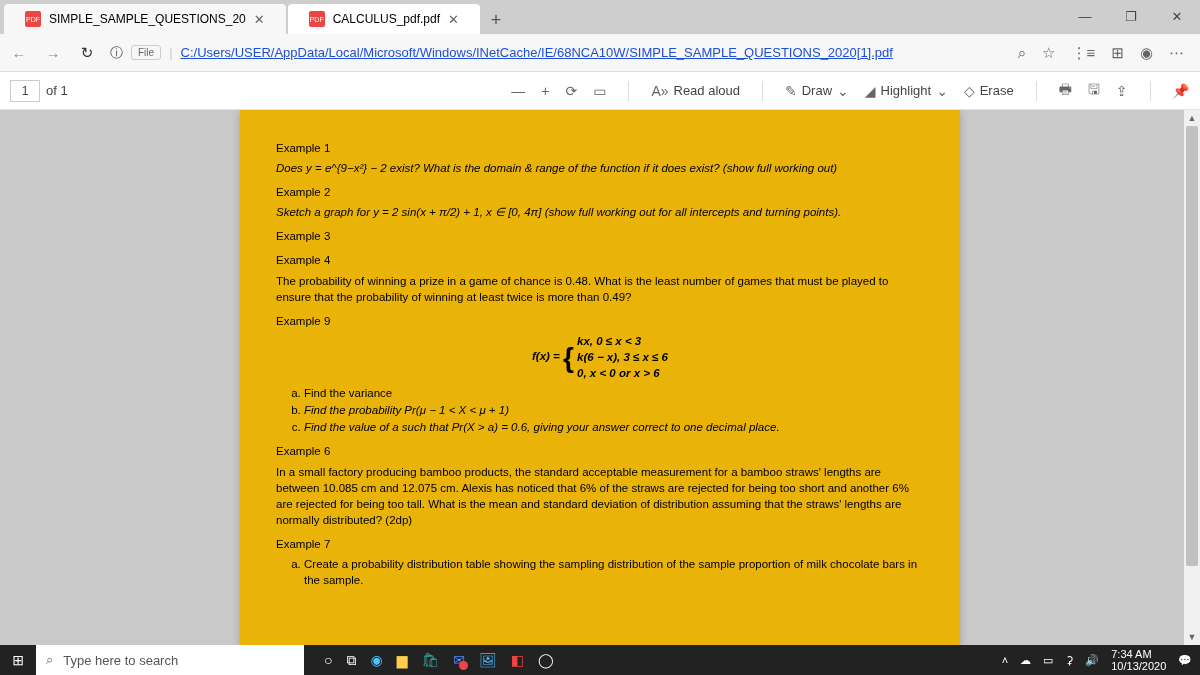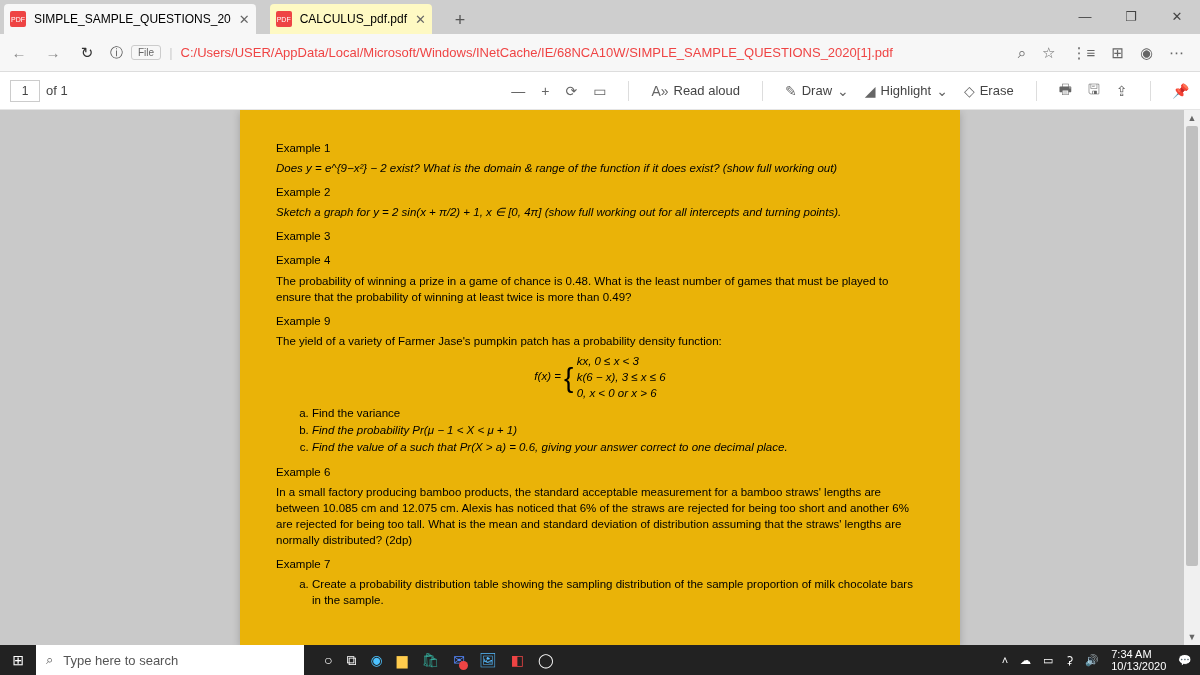--- a/index.html
+++ b/index.html
@@ -1,50 +1,50 @@
 <!DOCTYPE html>
 <html><head>
 <meta charset="utf-8">
 <style>
 * { margin:0; padding:0; box-sizing:border-box; font-family:"Segoe UI",Arial,sans-serif; }
 body { width:1200px; height:675px; background:#f0f0f0; overflow:hidden; position:relative; }
 .tab-strip { height:34px; background:#cecece; display:flex; align-items:flex-end; padding-left:4px; }
-.tab { height:30px; background:#f7f7f7; display:flex; align-items:center; padding:0 6px; font-size:12px; border-radius:4px 4px 0 0; margin-right:14px; gap:8px; }
-.tab.inactive { background:#fef9c3; }
+.tab { height:30px; background:#f7f7f7; display:flex; align-items:center; padding:0 21px; font-size:12px; border-radius:4px 4px 0 0; margin-right:2px; gap:8px; }
+.tab.inactive { background:#ffffff; }
 .tab .pdf-badge { width:16px; height:16px; background:#e44; color:#fff; font-size:7px; display:flex; align-items:center; justify-content:center; border-radius:2px; }
 .tab .close-x { color:#666; font-size:13px; }
 .newtab { width:28px; height:28px; display:flex; align-items:center; justify-content:center; color:#555; font-size:18px; }
 .win-controls { position:absolute; right:0; top:0; display:flex; height:32px; }
 .win-controls div { width:46px; display:flex; align-items:center; justify-content:center; color:#444; font-size:13px; }
 .addr-bar { height:38px; background:#f7f7f7; display:flex; align-items:center; padding:0 8px; gap:12px; border-bottom:1px solid #ddd; }
 .nav-ico { color:#888; font-size:15px; width:22px; text-align:center; }
 .nav-ico.active { color:#333; }
 .url-box { flex:1; display:flex; align-items:center; gap:8px; font-size:13px; color:#555; }
 .url-box .file-tag { border:1px solid #ccc; border-radius:3px; padding:1px 6px; font-size:10px; color:#666; }
 .url-box .sep { color:#ccc; }
-.url-text { color:#ef4444; }
+.url-text { color:#1d4ed8;text-decoration:underline; }
 .right-icons { display:flex; align-items:center; gap:16px; color:#666; font-size:15px; padding-right:8px; }
 .pdf-toolbar { height:38px; background:#fff; display:flex; align-items:center; padding:0 10px; border-bottom:1px solid #e5e5e5; font-size:13px; color:#444; }
 .page-box { width:30px; height:22px; border:1px solid #ccc; text-align:center; font-size:12px; line-height:20px; margin-right:6px; }
 .tb-spacer { flex:1; }
 .tb-group { display:flex; align-items:center; gap:16px; }
 .tb-item { display:flex; align-items:center; gap:5px; cursor:pointer; }
 .tb-ico { color:#666; font-size:14px; }
 .tb-divider { width:1px; height:20px; background:#ddd; margin:0 6px; }
 .viewport { height:535px; background:#c9c9c9; display:flex; justify-content:center; overflow:hidden; position:relative; }
 .scrollbar { position:absolute; right:0; top:0; width:16px; height:100%; background:#f0f0f0; }
 .scrollbar .thumb { position:absolute; left:2px; width:12px; background:#c0c0c0; border-radius:2px; }
 .scrollbar .arr { position:absolute; left:0; width:16px; height:16px; text-align:center; font-size:9px; color:#666; line-height:16px; }
 .page { width:720px; background:#eab308; margin-top:0; padding:22px 36px; box-shadow:0 2px 8px rgba(0,0,0,.2); font-family:"Times New Roman",serif; font-size:11.5px; color:#000; line-height:1.4; }
 .page p { margin-bottom:4px; }
 .page .hd { font-weight:normal; margin-top:8px; }
-.page ol { margin-left:36px; margin-top:2px; margin-bottom:6px; }
+.page ol { margin-left:28px; margin-top:2px; margin-bottom:6px; }
 .page ol li { margin-bottom:1px; }
 .math { font-style:italic; }
-.center { text-align:center; }
+.center { text-align:center;font-weight:bold; }
 .piecewise { display:inline-block; text-align:left; vertical-align:middle; }
 .taskbar { position:absolute; bottom:0; left:0; right:0; height:30px; background:#222; display:flex; align-items:center; color:#fff; font-size:12px; }
 .taskbar .start { width:36px; text-align:center; font-size:14px; }
 .taskbar .search { background:#fff; color:#555; height:30px; width:268px; display:flex; align-items:center; padding:0 10px; gap:10px; font-size:13px; }
 .taskbar .tb-icons { display:flex; align-items:center; gap:14px; margin-left:20px; font-size:14px; color:#fff; }
 .taskbar .tray { margin-left:auto; display:flex; align-items:center; gap:12px; padding-right:8px; font-size:11px; }
 .taskbar .clock { text-align:left; line-height:1.1; }
 .badge-dot { position:relative; }
 .badge-dot::after { content:""; position:absolute; bottom:-2px; right:-3px; width:9px; height:9px; background:#e44; border-radius:50%; }
 </style>
@@ -131,21 +131,20 @@
 <div class="viewport">
   <div class="page">
     <p class="hd">Example 1</p>
     <p><span class="math">Does y = e^{9−x²} − 2 exist? What is the domain &amp; range of the function if it does exist? (show full working out)</span></p>
     <p class="hd">Example 2</p>
     <p><span class="math">Sketch a graph for y = 2 sin(x + π/2) + 1, x ∈ [0, 4π] (show full working out for all intercepts and turning points).</span></p>
     <p class="hd">Example 3</p>
     <p class="hd">Example 4</p>
     <p>The probability of winning a prize in a game of chance is 0.48. What is the least number of games that must be played to ensure that the probability of winning at least twice is more than 0.49?</p>
     <p class="hd">Example 9</p>
-    <p>The yield of a variety of Farmer Jase's pumpkin patch has a probability density function:</p>
     <p class="center">
       <span class="math">f(x) =</span>
       <span style="font-size:28px;vertical-align:middle;">{</span>
       <span class="piecewise">
         <span class="math">kx, 0 ≤ x &lt; 3</span><br>
         <span class="math">k(6 − x), 3 ≤ x ≤ 6</span><br>
         <span class="math">0, x &lt; 0 or x &gt; 6</span>
       </span>
     </p>
     <ol type="a">

